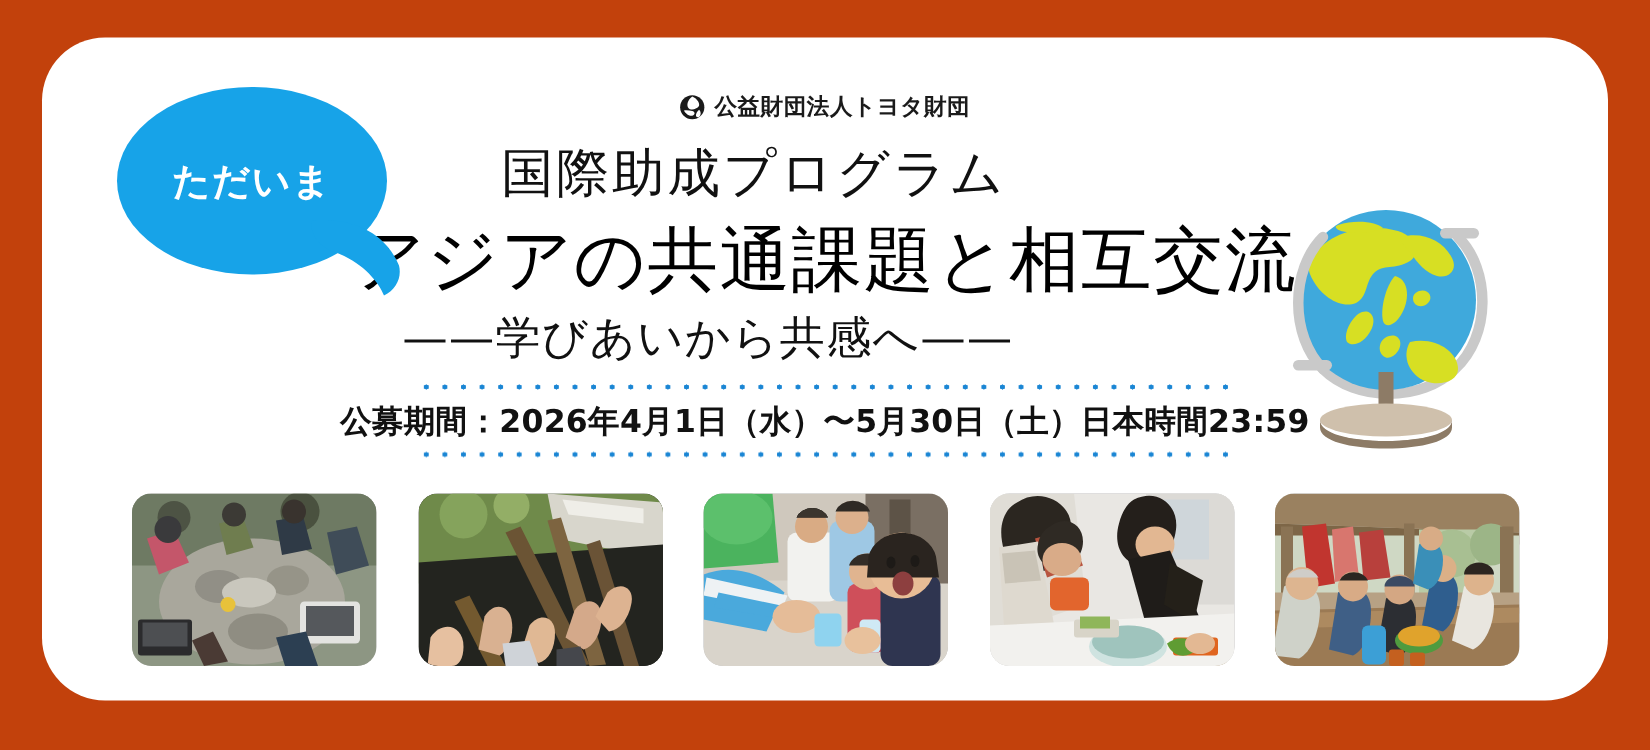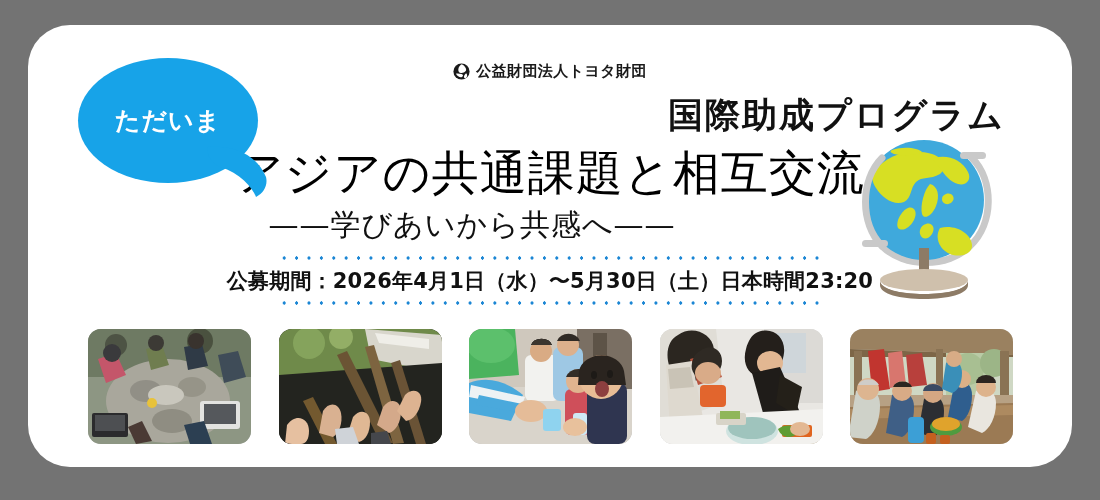--- a/index.html
+++ b/index.html
@@ -3,21 +3,21 @@
 <meta charset="utf-8">
 <style>
   html,body{margin:0;padding:0;}
   body{
     width:1100px;height:500px;overflow:hidden;
     background:#0c7fc6;
     font-family:"Liberation Sans","DejaVu Sans",sans-serif;
   }
   #banner{
     position:relative;width:1100px;height:500px;
-    background:#737373;
+    background:#c2410c;
   }
   
   #panel{
     position:absolute;left:28px;top:25px;
     width:1044px;height:442px;
     background:#ffffff;
     border-radius:42px;
   }
   
   #logo-row{
@@ -26,23 +26,23 @@
   }
   #logo-mark{width:17px;height:17px;display:block;}
   #logo-text{
     font-size:15px;font-weight:bold;color:#1a1a1a;
     letter-spacing:.4px;white-space:nowrap;
     font-family:"DejaVu Sans",sans-serif;
   }
   
   #program-name{
     position:absolute;left:0;top:92px;width:1005px;
-    text-align:right;
+    text-align:center;
     font-size:35px;color:#111;letter-spacing:2px;
-    font-family:"DejaVu Sans",sans-serif;font-weight:700;
+    font-family:"DejaVu Sans",sans-serif;font-weight:400;
   }
   
   #main-title{
     position:absolute;left:0;top:142px;width:1100px;
     text-align:center;
     font-size:47px;color:#000;letter-spacing:1px;
     font-family:"DejaVu Serif","Liberation Serif",serif;font-weight:400;
   }
   #sub-title{
     position:absolute;left:0;top:205px;width:944px;
@@ -114,21 +114,21 @@
     </svg>
     <span id="logo-text">公益財団法人トヨタ財団</span>
   </div>
 
   <div id="program-name">国際助成プログラム</div>
   <div id="main-title">アジアの共通課題と相互交流</div>
   <div id="sub-title">——学びあいから共感へ——</div>
 
   <div id="period-block">
     <div class="dotline"></div>
-    <div id="period-text">公募期間：2026年4月1日（水）〜5月30日（土）日本時間23:20</div>
+    <div id="period-text">公募期間：2026年4月1日（水）〜5月30日（土）日本時間23:59</div>
     <div class="dotline"></div>
   </div>
 
   <div id="bubble-wrap">
     <div id="bubble-body"></div>
     <svg id="bubble-tail" viewBox="0 0 68 62">
       <path d="M2 4 C26 2 50 10 60 34 C62 42 58 50 50 54 C46 44 34 30 14 24 C6 20 0 12 2 4 Z" fill="#17a3e8"></path>
     </svg>
     <div id="bubble-label">
       <span>ただいま</span>

